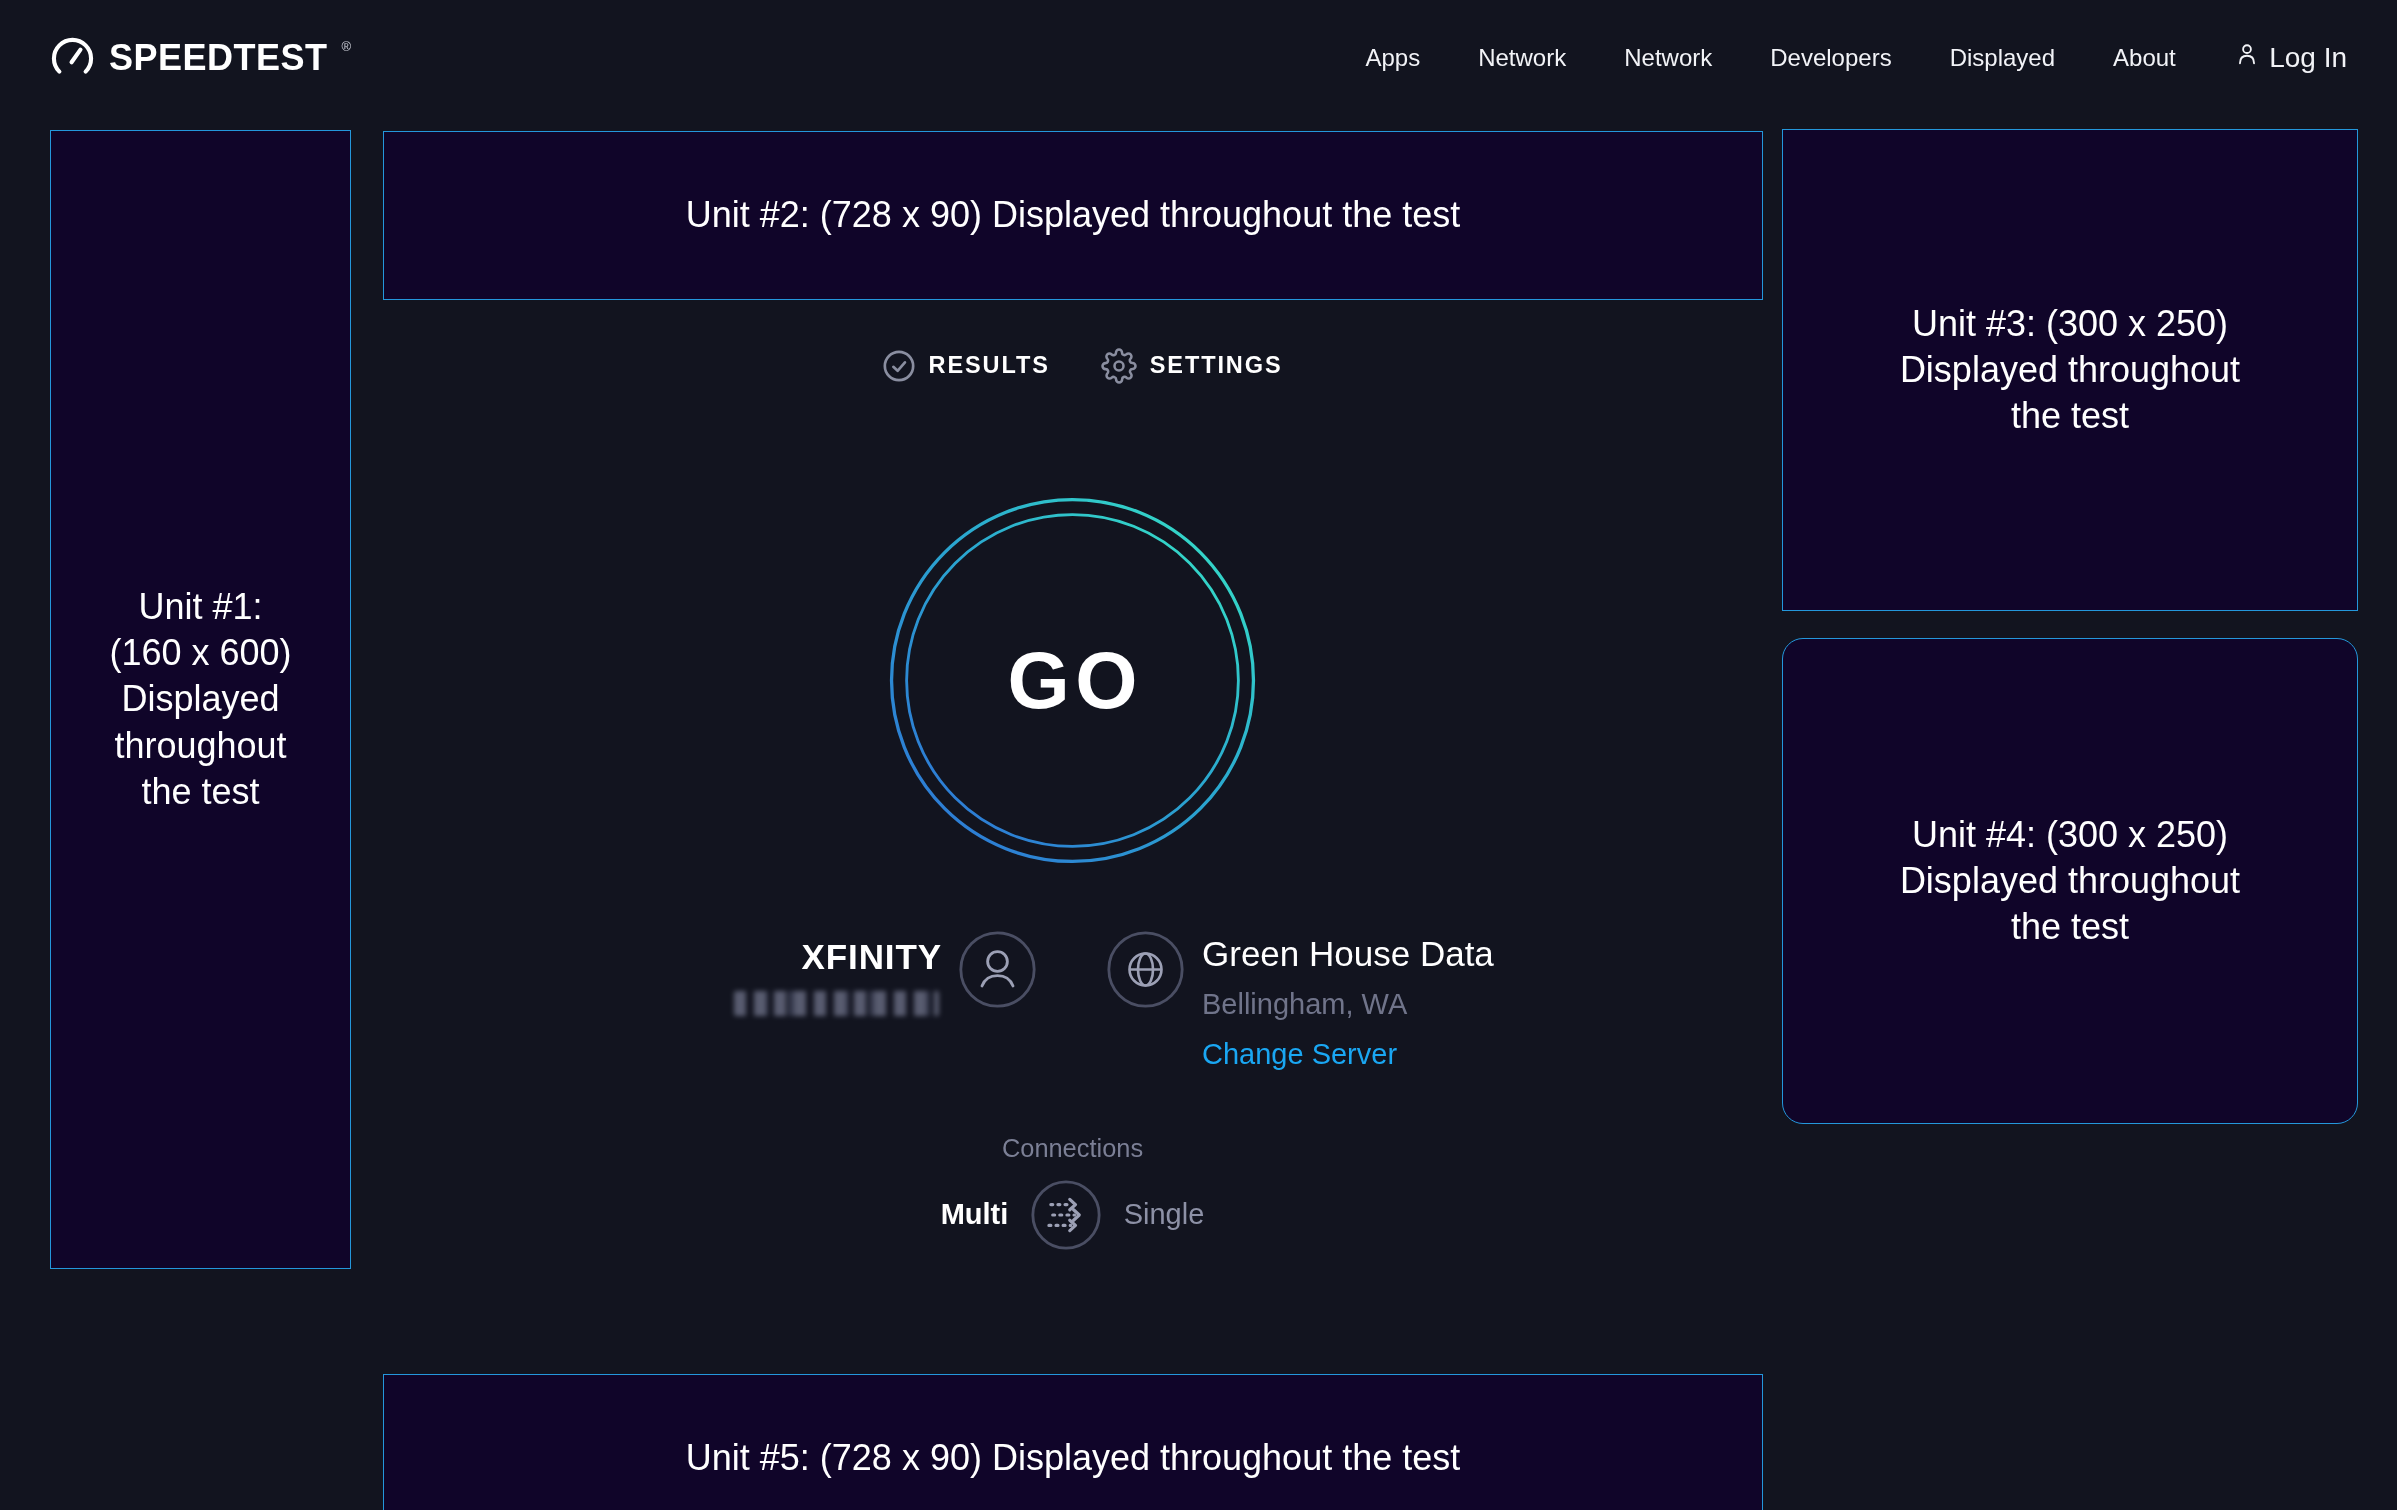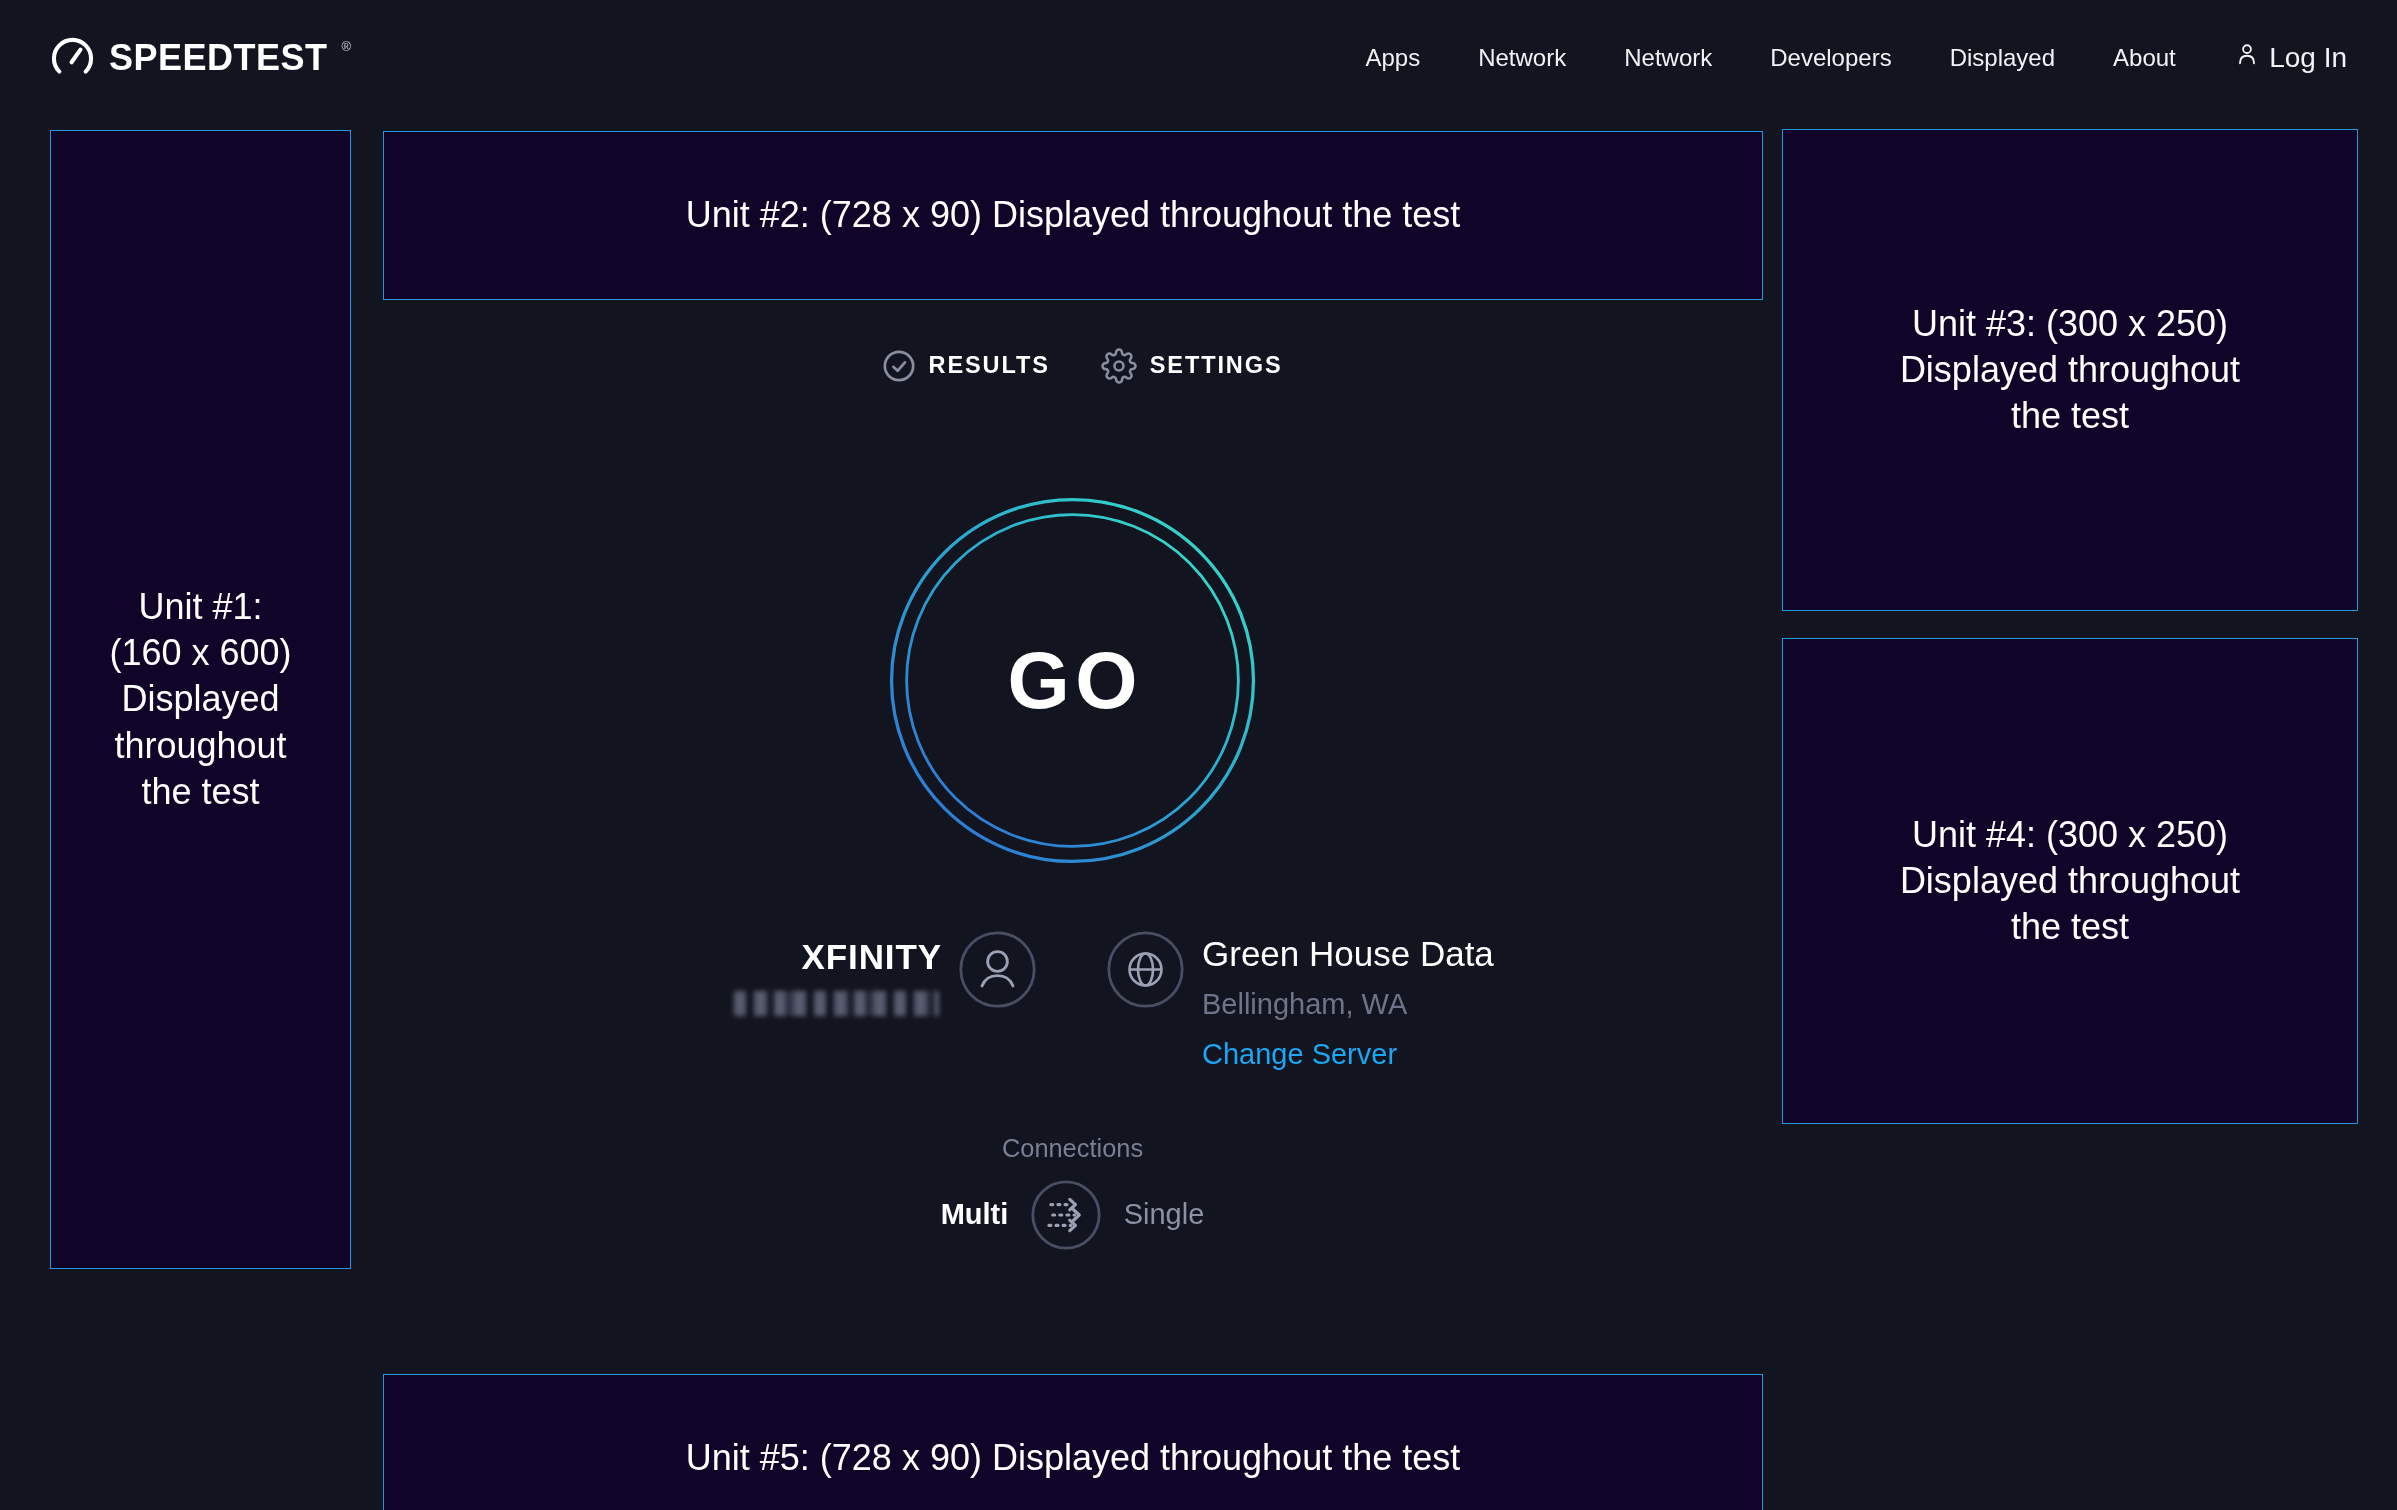--- a/index.html
+++ b/index.html
@@ -25,21 +25,21 @@
 
   
   .ad {
     position:absolute; background:#100529; border:1.9px solid #2497db;
     color:#ffffff; display:flex; align-items:center; justify-content:center;
     text-align:center; font-size:36px; line-height:1.28; white-space:pre-line;
   }
   .ad-1 { left:50px;   top:130px;  width:301px;  height:1139px; }
   .ad-2 { left:383px;  top:131px;  width:1380px; height:169px; }
   .ad-3 { left:1782px; top:129px;  width:576px;  height:482px; }
-  .ad-4 { left:1782px; top:638px;  width:576px;  height:486px; }
+  .ad-4 { left:1782px; top:638px;  width:576px;  height:486px;border-radius:21px; }
   .ad-5 { left:383px;  top:1374px; width:1380px; height:169px; }
 
   
   .tabs {
     position:absolute; left:392px; top:345px; width:1380px; height:41px;
     display:flex; align-items:center; justify-content:center; gap:51px;
   }
   .tab { display:flex; align-items:center; gap:13px; cursor:pointer; }
   .tab-label { color:#ffffff; font-size:23.5px; font-weight:700; letter-spacing:1.9px; }
   .tab svg { display:block; }

